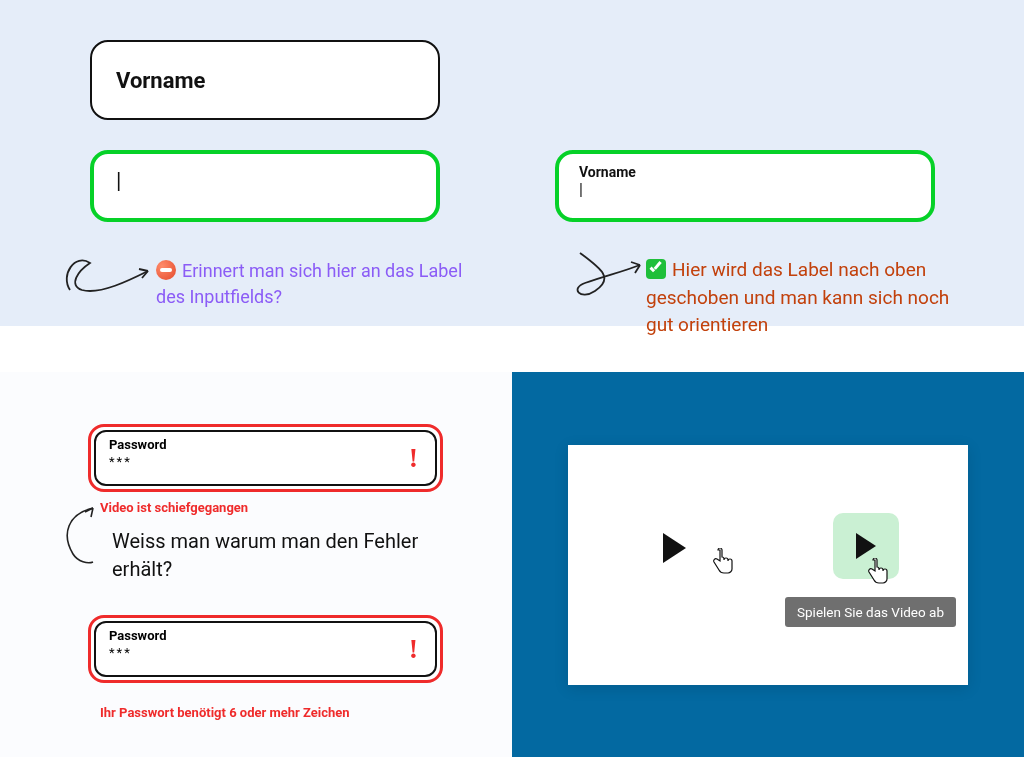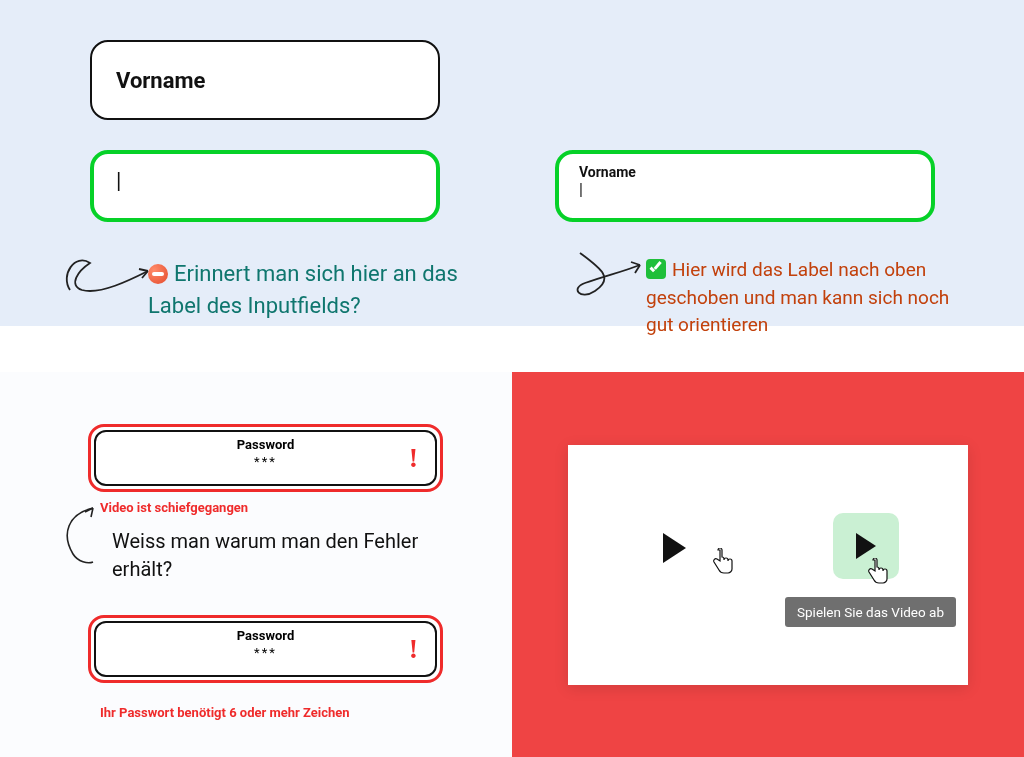--- a/index.html
+++ b/index.html
@@ -21,21 +21,21 @@
   .panel-bl {
     position: absolute;
     left: 0; top: 372px;
     width: 512px; height: 385px;
     background: #fbfcfe;
   }
   .panel-br {
     position: absolute;
     left: 512px; top: 372px;
     width: 512px; height: 385px;
-    background: #ef4444;
+    background: #0369a1;
     display:flex;
     align-items:center;
     justify-content:center;
   }
 
   
   .tl-label-box {
     position: absolute;
     left: 90px; top: 40px;
     width: 350px; height: 80px;
@@ -56,25 +56,25 @@
     border:4px solid #06d128;
     border-radius:18px;
     padding: 14px 22px;
     font-size:22px;
     color:#111;
   }
   .tl-input-box .cursor { display:inline-block; }
 
   .tl-note {
     position:absolute;
-    left:148px; top:258px;
+    left:156px; top:258px;
     width:320px;
-    font-size:22px;
+    font-size:18px;
     line-height:1.45;
-    color:#0f766e;
+    color:#8b5cf6;
   }
   .stop-emoji {
     display:inline-flex;
     width:20px;height:20px;
     background: radial-gradient(circle at 30% 30%, #ff8b6a, #e44a2c);
     border-radius:50%;
     position:relative;
     vertical-align:-3px;
     margin-right:6px;
   }
@@ -153,21 +153,20 @@
   }
 
   
   .pw-field {
     position:absolute;
     width:355px; height:68px;
     background:#fff;
     border:3px solid #ef2b2b;
     border-radius:16px;
     padding:10px 18px;
-    text-align:center;
   }
   .pw-field .inner-border{
     position:absolute;
     inset:3px;
     border:2px solid #111;
     border-radius:12px;
     pointer-events:none;
   }
   .pw-field .fl{ font-weight:700; font-size:13px; }
   .pw-field .val{ font-size:13px; letter-spacing:2px; position:relative; top:2px;}

